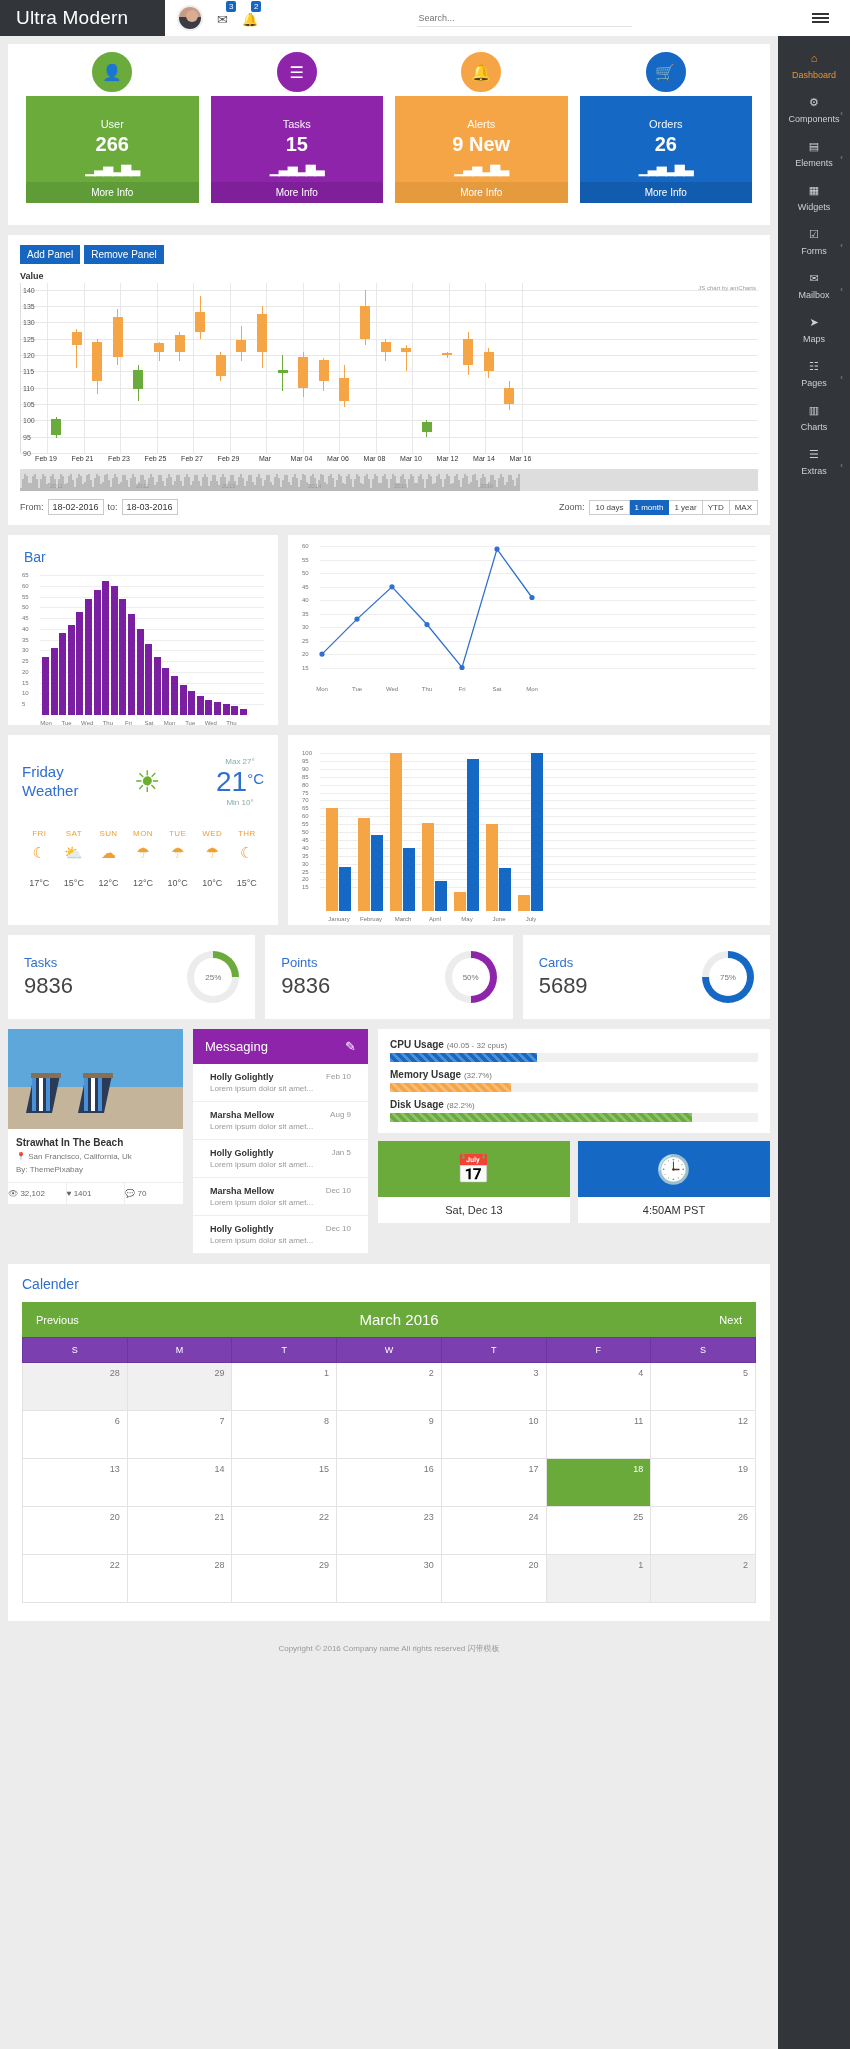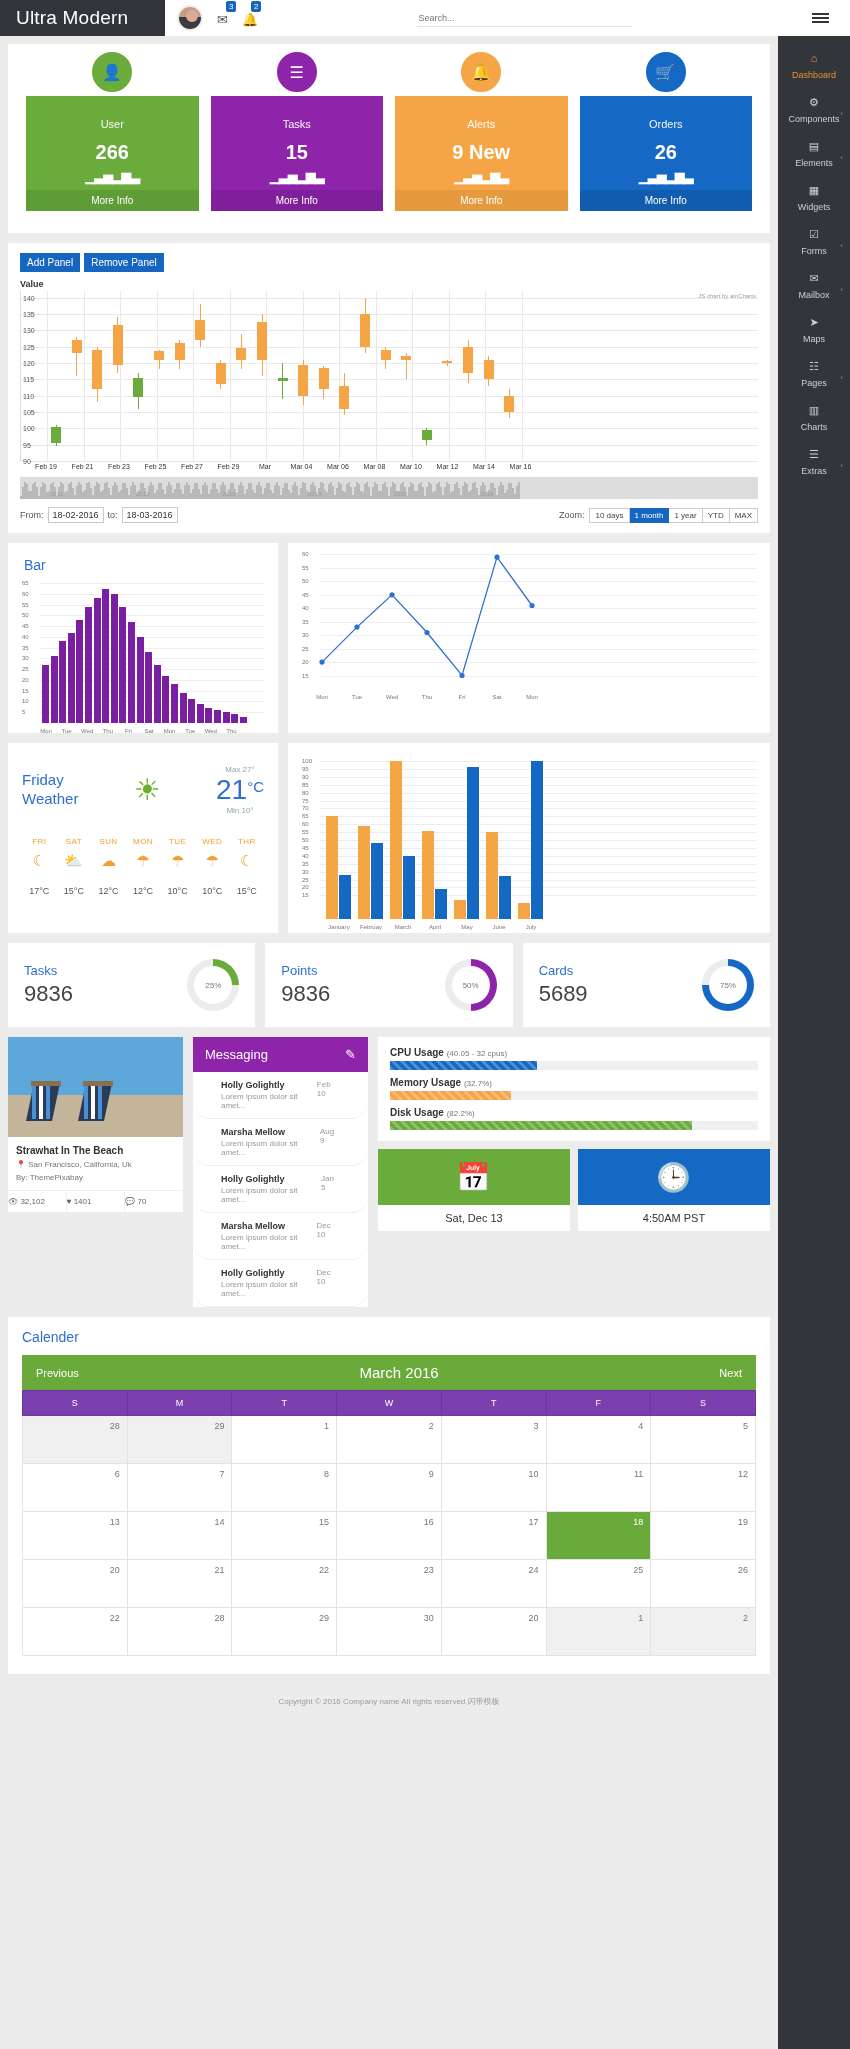--- a/index.html
+++ b/index.html
@@ -59,21 +59,21 @@
   .cards { display: flex; gap: 12px; padding: 28px 18px 22px; justify-content: center; }
   .card { flex:1; position: relative; padding-top: 24px; text-align: center; color: #fff; }
   .card-circle {
     position:absolute; top:-22px; left:50%; transform: translateX(-50%);
     width: 44px; height: 44px; border-radius:50%;
     border: 2px solid #fff; display:flex; align-items:center; justify-content:center;
     font-size: 16px; color:#fff;
   }
   .card-body { padding: 22px 0 6px; }
   .card-label { font-size: 11px; opacity:.95; }
-  .card-value { font-size: 20px; font-weight: bold; margin: 11px 0 5px; }
+  .card-value { font-size: 20px; font-weight: bold; margin: 3px 0 5px; }
   .card-spark { font-size: 13px; letter-spacing:-1px; }
   .card-more { font-size: 10px; padding: 5px 0; }
   
   .sc-btns { padding: 10px 12px 4px; display:flex; gap:4px;}
   .btn-blue { background:#1665c0; color:#fff; font-size:10px; padding:4px 7px; border:none; cursor:pointer; font-family:"Liberation Sans",sans-serif;}
   .sc-valuelabel { font-size:9px; font-weight:bold; color:#333; padding: 3px 0 2px 12px; }
   .sc-chartarea { position: relative; margin: 0 12px; height: 170px; border-left:1px solid #ddd;}
   .sc-credit { position:absolute; right:2px; top:2px; font-size:6px; color:#9a9a9a; z-index:3;}
   .sc-hline { position:absolute; left:0; right:0; height:1px; background:#e8e8e8;}
   .sc-vline { position:absolute; top:0; bottom:0; width:1px; background:#e8e8e8;}
@@ -125,21 +125,21 @@
   .row4 { display:flex; gap:10px; margin-bottom:10px; align-items:flex-start;}
   .photo-card { width:175px; background:#fff;}
   .photo { height:100px; background:linear-gradient(#5da6d8 0%, #8fc4e6 55%, #b9a88e 56%, #cdbfa6 100%); position:relative; overflow:hidden;}
   .p-title { font-size:10px; font-weight:bold; color:#333; padding:8px 8px 2px;}
   .p-sub { font-size:8px; color:#777; padding:2px 8px;}
   .p-stats { display:flex; border-top:1px solid #eee; margin-top:6px;}
   .p-stat { flex:1; font-size:8px; color:#666; padding:6px 0; border-right:1px solid #eee;}
   .p-stat:last-child{border-right:none;}
   .msg-card { width:175px; background:#fff;}
   .msg-head { background:#8e24aa; color:#fff; padding:10px 12px; font-size:13px; display:flex; justify-content:space-between; align-items:center;}
-  .msg-item { padding:8px 28px; border-bottom:1px solid #eee; display:flex; justify-content:space-between;border-radius:17px;}
+  .msg-item { padding:8px 17px; border-bottom:1px solid #eee; display:flex; justify-content:space-between;}
   .msg-name { font-size:9px; font-weight:bold; color:#333;}
   .msg-text { font-size:8px; color:#999; margin-top:2px;}
   .msg-date { font-size:8px; color:#999;}
   .sys-card { flex:1; }
   .sys-box { background:#fff; padding:10px 12px 4px;}
   .sys-row { margin-bottom:7px;}
   .sys-l { font-size:10px; font-weight:bold; color:#333; margin-bottom:3px;}
   .sys-l span { font-weight:normal; font-size:8px; color:#777;}
   .sys-bar { height:9px; background:#f0f0f0;}
   .sys-fill { height:100%; background-image: linear-gradient(45deg, rgba(255,255,255,.25) 25%, transparent 25%, transparent 50%, rgba(255,255,255,.25) 50%, rgba(255,255,255,.25) 75%, transparent 75%, transparent); background-size: 9px 9px;}

